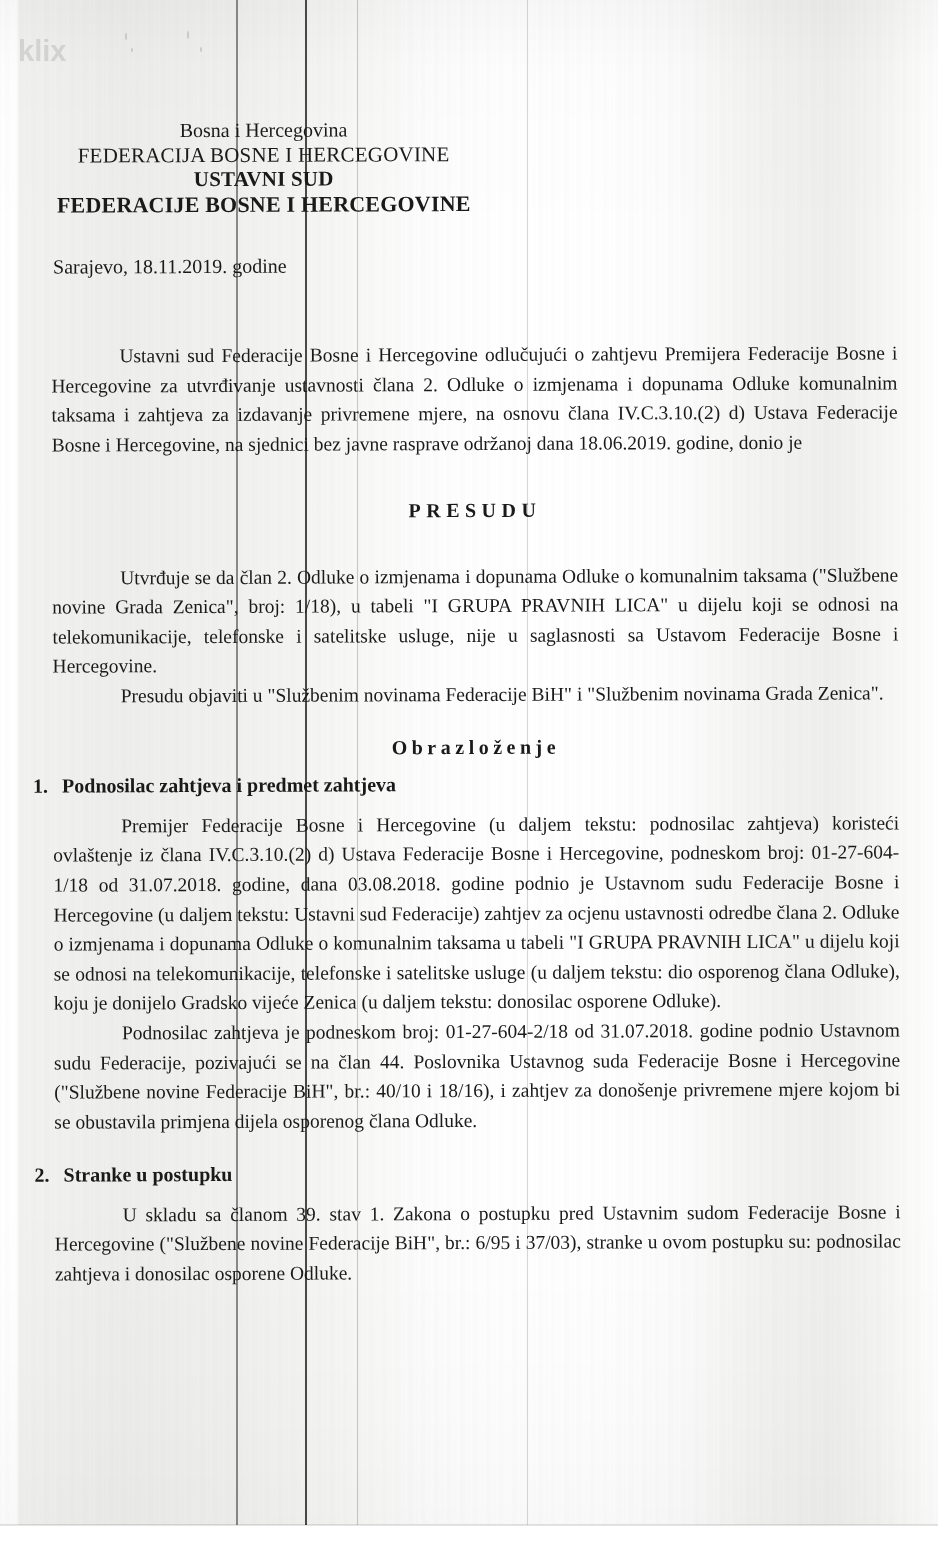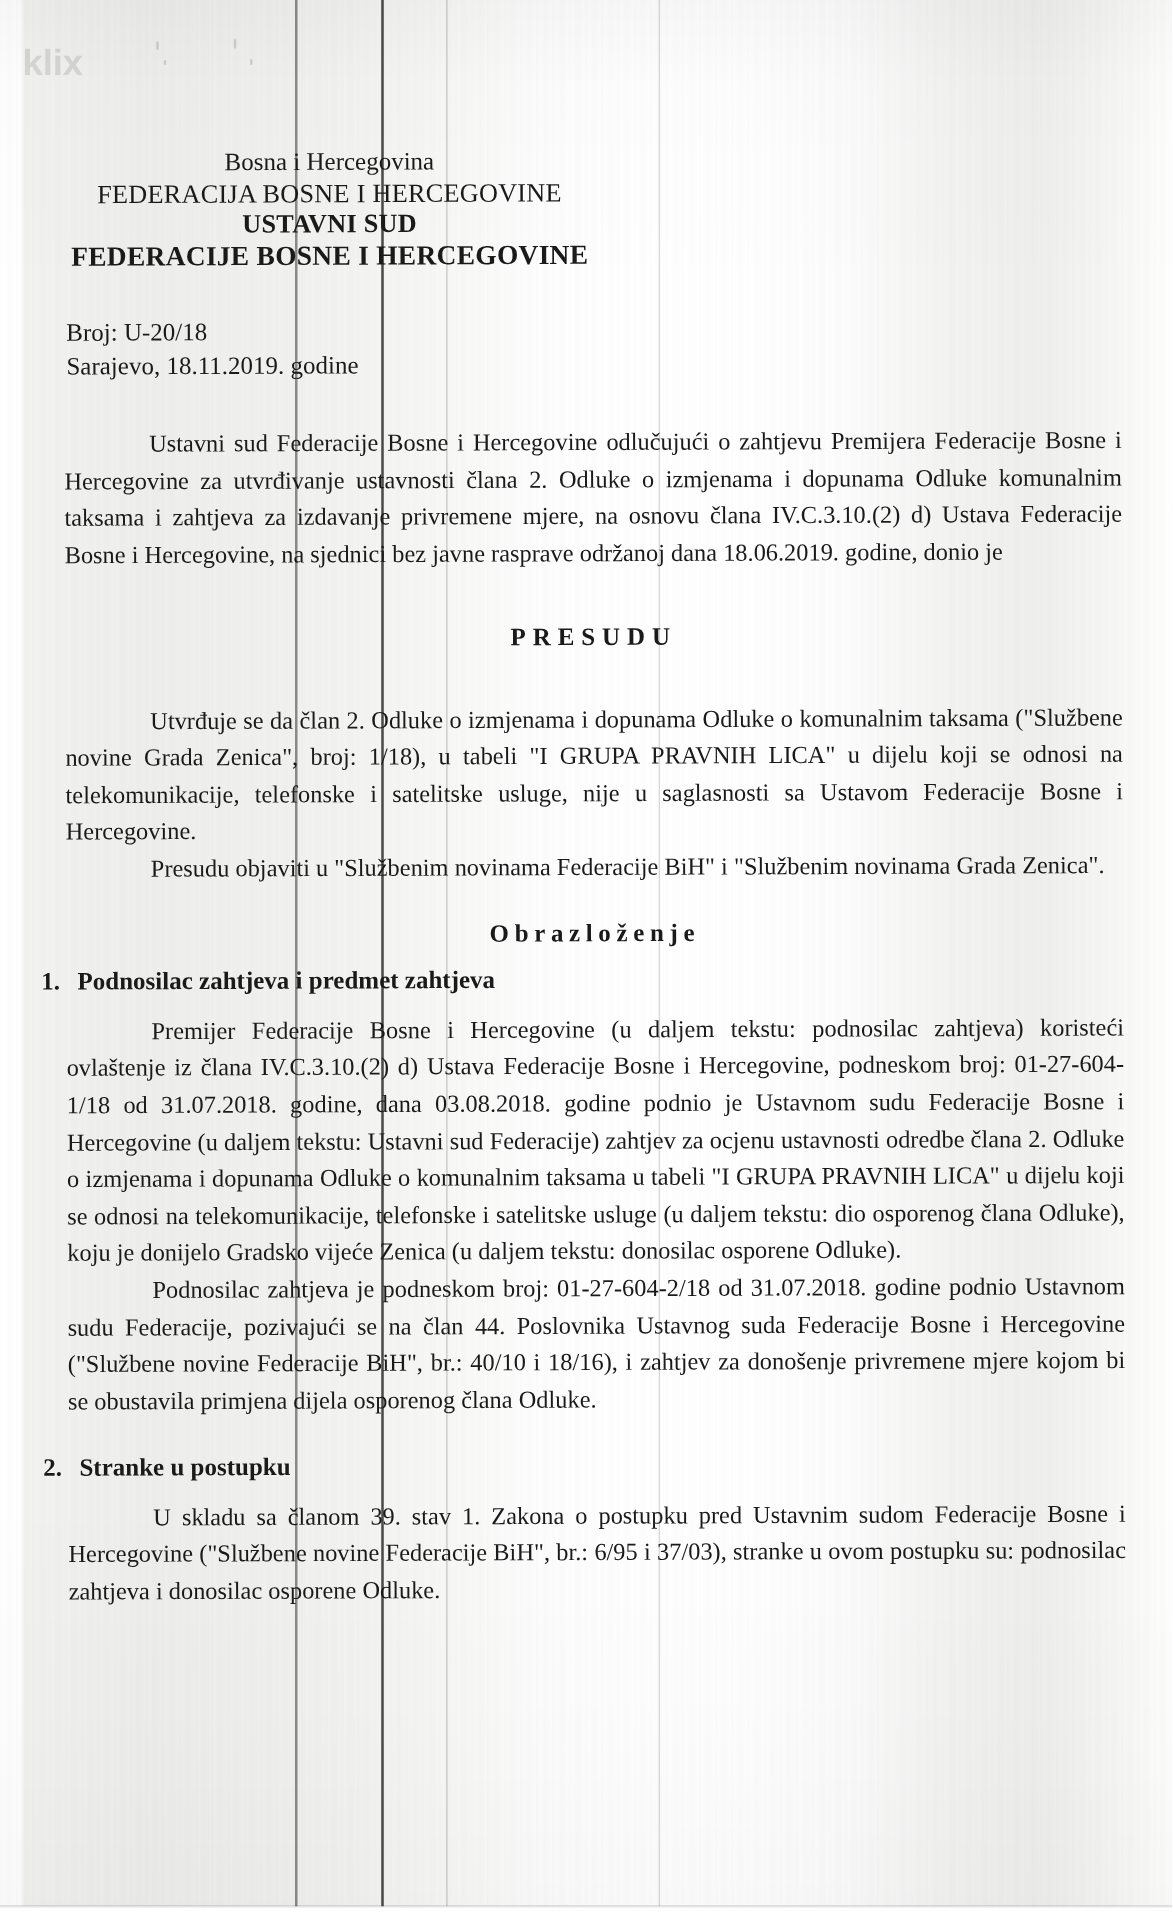--- a/index.html
+++ b/index.html
@@ -217,21 +217,20 @@
   <div class="doc skewed">
 
     <div class="hdr-block hdr">
       <div class="hdr-l1">Bosna i Hercegovina</div>
       <div class="hdr-l2">FEDERACIJA BOSNE I HERCEGOVINE</div>
       <div class="hdr-l3">USTAVNI SUD</div>
       <div class="hdr-l4">FEDERACIJE BOSNE I HERCEGOVINE</div>
     </div>
 
     <div class="meta-block">
-      <div>Broj: U-20/18</div>
       <div>Sarajevo, 18.11.2019. godine</div>
     </div>
 
     <div class="body-block">
 
       <p class="para">Ustavni sud Federacije Bosne i Hercegovine odlučujući o zahtjevu Premijera Federacije Bosne i Hercegovine za utvrđivanje ustavnosti člana 2. Odluke o izmjenama i dopunama Odluke komunalnim taksama i zahtjeva za izdavanje privremene mjere, na osnovu člana IV.C.3.10.(2) d) Ustava Federacije Bosne i Hercegovine, na sjednici bez javne rasprave održanoj dana 18.06.2019. godine, donio je</p>
 
       <div class="spacer-lg"></div>
 
       <div class="centered-heading">PRESUDU</div>

